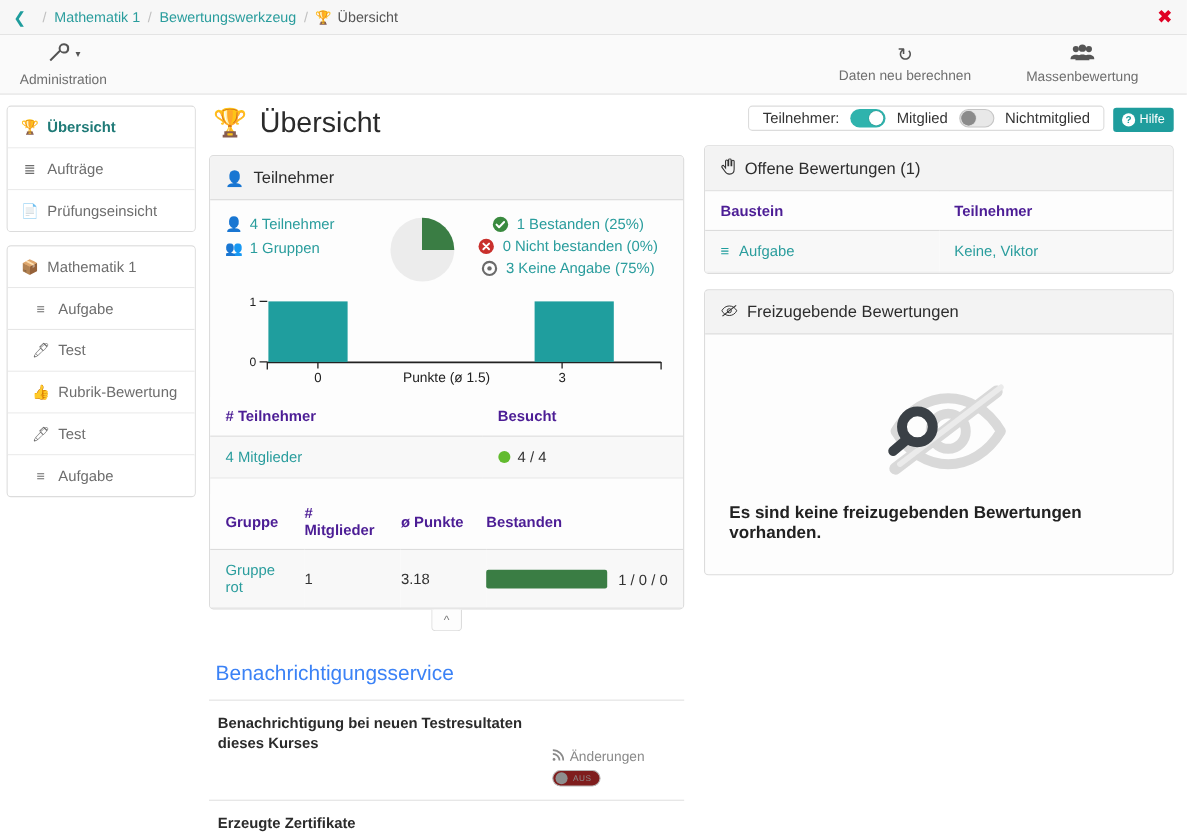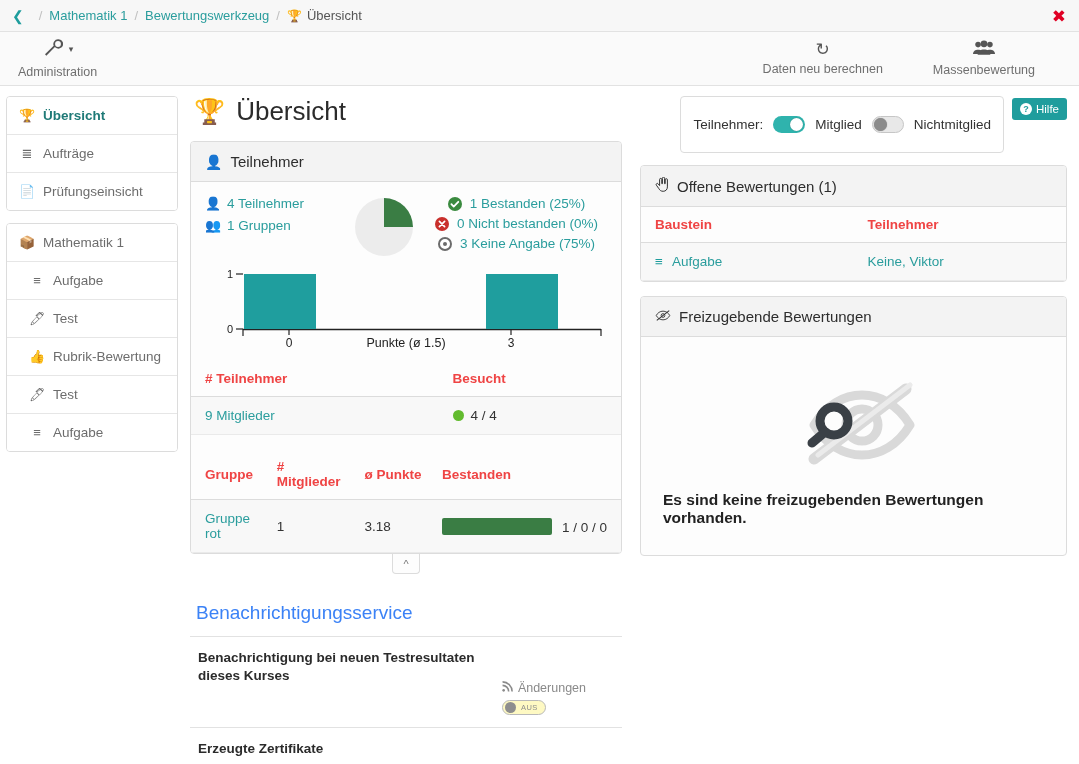--- a/index.html
+++ b/index.html
@@ -118,21 +118,21 @@
   .dot-none::after { content: ""; position: absolute; left: 3px; top: 3px; width: 4px; height: 4px;
                      border-radius: 50%; background: #6b6b6b; }
   .dot-i svg { display: block; }
 
   
   .chartbox { padding: 6px 10px 8px 10px; }
 
   
   .tbl { width: 100%; border-collapse: collapse; font-size: 13.5px; }
   .tbl th {
-    text-align: left; font-size: 13.5px; color: #ef4444; font-weight: bold;
+    text-align: left; font-size: 13.5px; color: #4c1d95; font-weight: bold;
     padding: 10px 14px; border-bottom: 1px solid #dcdcdc; background: #fdfdfd;
   }
   .tbl td { padding: 11px 14px; border-bottom: 1px solid #eaeaea; color: #333; background: #f8f8f8; }
   .link { color: #2a9d9d; }
   .greendot { width: 11px; height: 11px; border-radius: 50%; background: #62bb2e; display: inline-block;
               margin-right: 7px; vertical-align: -1px; }
   .bar-pass { display: inline-block; width: 110px; height: 17px; background: #3a7d44; border-radius: 2px;
               vertical-align: -3px; margin-right: 10px; }
   .collapse-tab {
     width: 28px; height: 20px; margin: 0 auto; border: 1px solid #dcdcdc; border-top: none;
@@ -143,31 +143,31 @@
   
   .notif-title { font-size: 19px; color: #3b82f6; margin: 28px 0 12px 6px; font-weight: normal; }
   .notif-row {
     display: flex; align-items: flex-start; border-top: 1px solid #e2e2e2;
     padding: 12px 8px 12px 8px;
   }
   .notif-label { font-weight: bold; font-size: 13.5px; color: #2b2b2b; width: 300px; line-height: 1.33; }
   .notif-ctrl { margin-left: auto; padding-right: 28px; margin-top: 32px; }
   .notif-ctrl .chg { color: #8a8a8a; font-size: 12.5px; display: flex; align-items: center; gap: 5px; }
   .mini-toggle {
-    margin-top: 5px; width: 44px; height: 15px; border-radius: 8px; background: #fef9c3;
+    margin-top: 5px; width: 44px; height: 15px; border-radius: 8px; background: #7f1d1d;
     border: 1px solid #b9b9b9; display: flex; align-items: center; padding: 0 2px;
   }
   .mini-knob { width: 11px; height: 11px; border-radius: 50%; background: #8e8e8e; flex: none; }
   .mini-text { font-size: 7.5px; color: #8e8e8e; margin-left: 5px; letter-spacing: .5px; }
 
   
   .toggle-bar {
     border: 1px solid #dcdcdc; border-radius: 4px; background: #fff;
     display: flex; align-items: center; gap: 10px;
-    padding: 19px 12px; font-size: 13.5px; color: #333;
+    padding: 2px 12px; font-size: 13.5px; color: #333;
     margin-left: auto;
   }
   .topline { display: flex; align-items: flex-start; justify-content: flex-end; gap: 8px; margin-bottom: 12px; }
   .sw { width: 32px; height: 17px; border-radius: 9px; display: inline-flex; align-items: center; flex: none; }
   .sw.on { background: #2fb3ad; justify-content: flex-end; padding-right: 2px; }
   .sw.off { background: #e8e8e8; border: 1px solid #c6c6c6; justify-content: flex-start; padding-left: 1px; }
   .sw-knob { width: 13px; height: 13px; border-radius: 50%; background: #fff; box-shadow: 0 0 1px rgba(0,0,0,.4); }
   .sw.off .sw-knob { background: #8b8b8b; }
   .help-btn {
     background: #1f9d9d; color: #fff; border-radius: 3px; font-size: 11.5px;
@@ -351,21 +351,21 @@
       <table class="tbl">
         <thead>
           <tr>
             <th># Teilnehmer</th>
             <th>Besucht</th>
           </tr>
         </thead>
         <tbody>
           <tr>
             <td>
-              <span class="link">9 Mitglieder</span>
+              <span class="link">4 Mitglieder</span>
             </td>
             <td>
               <span class="greendot"></span><span>4 / 4</span>
             </td>
           </tr>
         </tbody>
       </table>
 
       <table class="tbl" style="margin-top:14px;">
         <thead>

